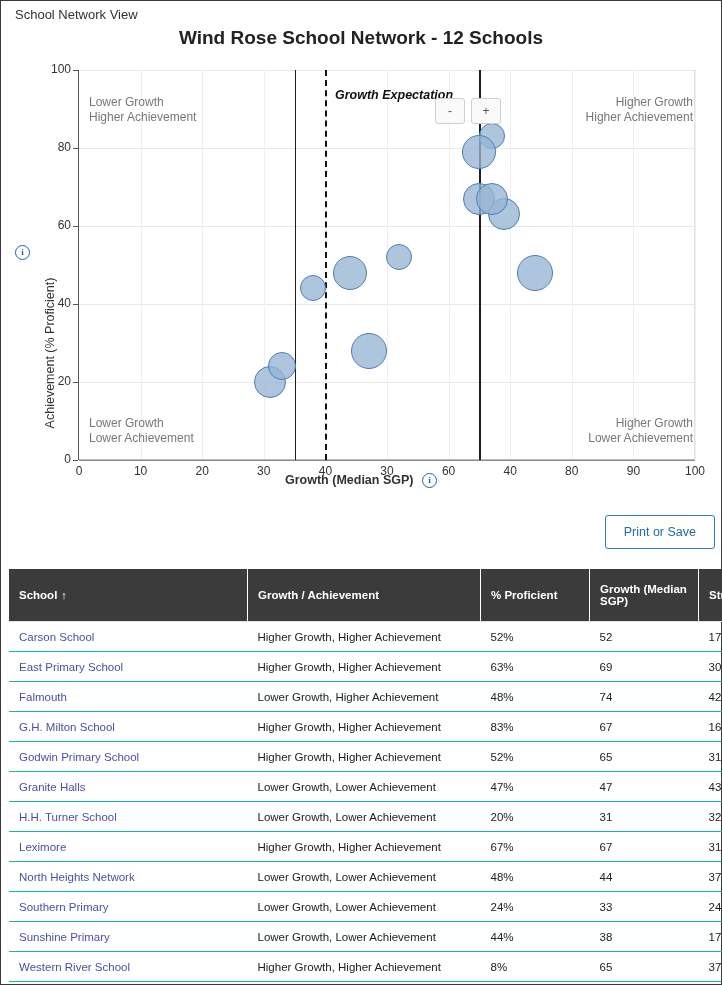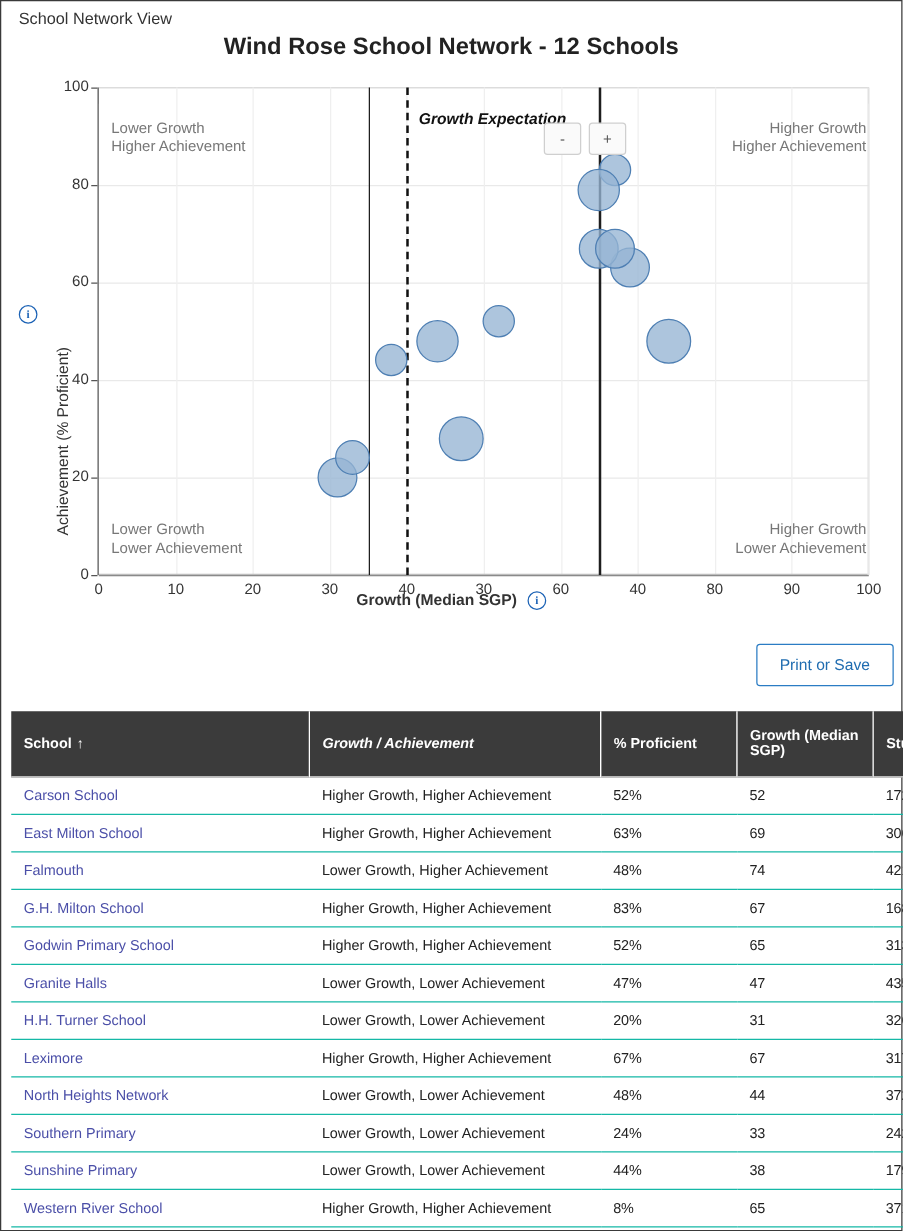--- a/index.html
+++ b/index.html
@@ -164,21 +164,21 @@
   tbody td{
     font-size:11.5px;
     padding:8px 10px;
     border-bottom:1px solid #14b8a6;
     color:#222;
     height:13px;
   }
   tbody tr:first-child td{border-top:1px solid #e3e3e3;}
   .school-link{color:#4b4fa8;cursor:pointer;}
   .col-school{width:218px;}
-  .col-ga{width:212px;font-style:italic;}
+  .col-ga{width:212px;}
   .col-prof{width:88px;}
   .col-growth{width:88px;}
   .col-students{width:100px;}
   .sort-arrow{font-size:11px;margin-left:4px;}
 </style>
 </head>
 <body>
 
 <div id="app">
 
@@ -322,21 +322,21 @@
       </thead>
       <tbody id="tbody">
           <tr>
             <td><span class="school-link">Carson School</span></td>
             <td>Higher Growth, Higher Achievement</td>
             <td>52%</td>
             <td>52</td>
             <td>172</td>
           </tr>
           <tr>
-            <td><span class="school-link">East Milton School</span></td>
+            <td><span class="school-link">East Primary School</span></td>
             <td>Higher Growth, Higher Achievement</td>
             <td>63%</td>
             <td>69</td>
             <td>306</td>
           </tr>
           <tr>
             <td><span class="school-link">Falmouth</span></td>
             <td>Lower Growth, Higher Achievement</td>
             <td>48%</td>
             <td>74</td>

